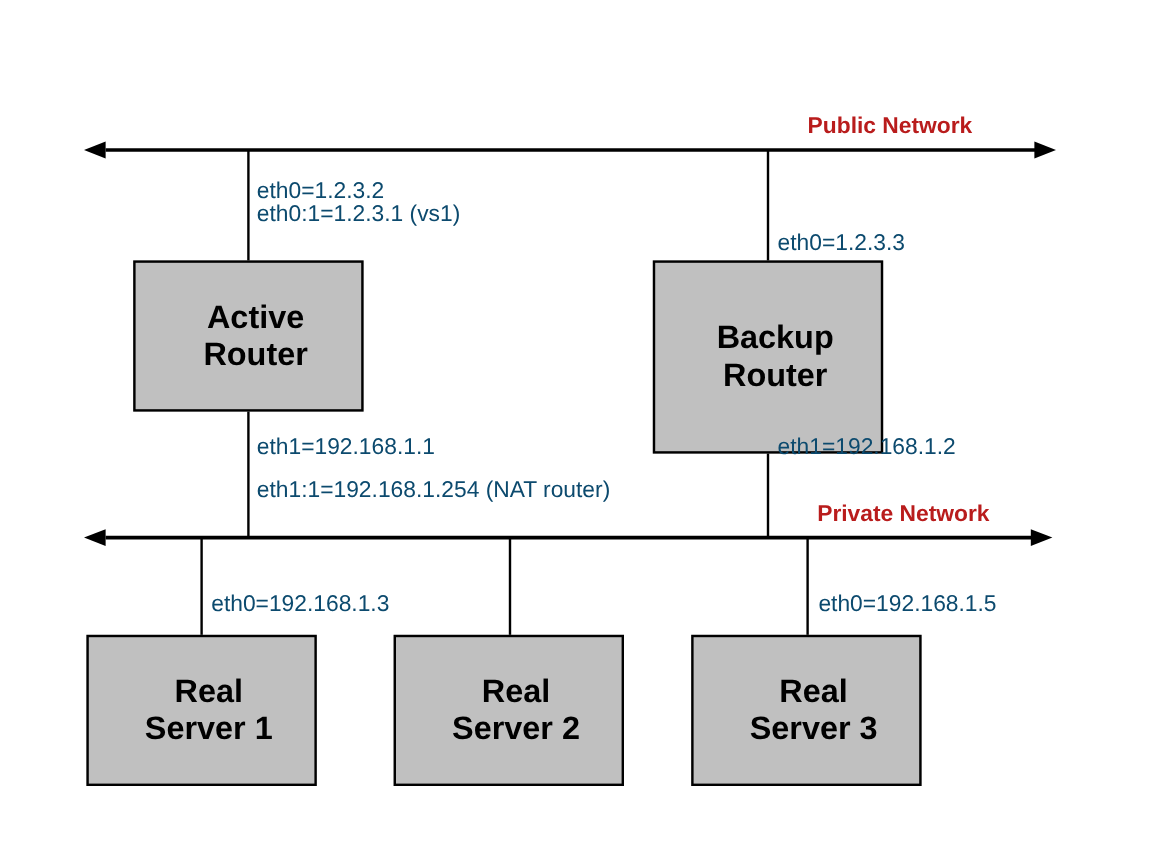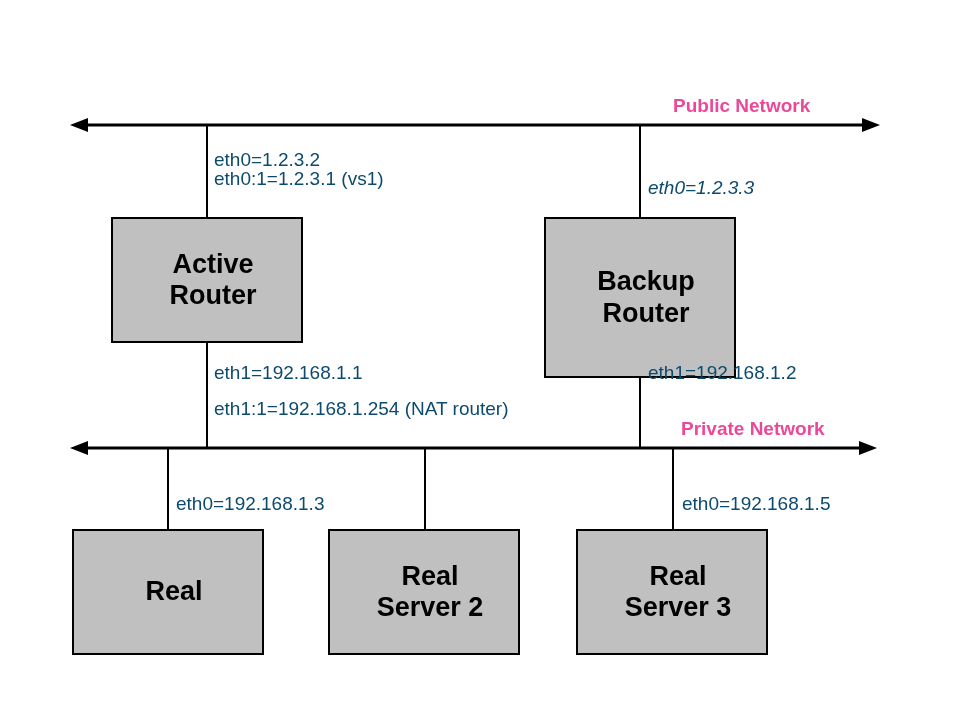--- a/index.html
+++ b/index.html
@@ -52,21 +52,21 @@
     font-weight: normal;
     color: #0c4a6e;
     white-space: nowrap;
     line-height: 1;
   }
   .net-label {
     position: absolute;
     font-family: "Liberation Sans", sans-serif;
     font-size: 19px;
     font-weight: bold;
-    color: #ec4899;
+    color: #b91c1c;
     white-space: nowrap;
     line-height: 1;
   }
 </style>
 </head>
 <body>
 
 <div id="diagram">
 
   <svg viewBox="0 0 959 719" aria-hidden="true">
@@ -103,21 +103,21 @@
   </svg>
 
   <div class="net-label" style="left:673px; top:96px;">Public Network</div>
 
   <div class="net-label" style="left:681px; top:419px;">Private Network</div>
 
   <div class="iface-label" style="left:214px; top:150px;">eth0=1.2.3.2</div>
 
   <div class="iface-label" style="left:214px; top:169px;text-align:center;">eth0:1=1.2.3.1 (vs1)</div>
 
-  <div class="iface-label" style="left:648px; top:178px;font-style:italic;">eth0=1.2.3.3</div>
+  <div class="iface-label" style="left:648px; top:193px;">eth0=1.2.3.3</div>
 
   <div class="node-box" style="left:111px; top:217px; width:192px; height:126px;">
     <span class="ln">Active</span>
     <span class="ln">Router</span>
   </div>
 
   <div class="node-box" style="left:544px; top:217px; width:192px; height:161px;">
     <span class="ln">Backup</span>
     <span class="ln">Router</span>
   </div>
@@ -128,20 +128,21 @@
 
   <div class="iface-label" style="left:648px; top:363px;text-align:right;">eth1=192.168.1.2</div>
 
   <div class="iface-label" style="left:176px; top:494px;">eth0=192.168.1.3</div>
 
 
   <div class="iface-label" style="left:682px; top:494px;">eth0=192.168.1.5</div>
 
   <div class="node-box" style="left:72px; top:529px; width:192px; height:126px;">
     <span class="ln">Real</span>
+    <span class="ln">Server 1</span>
   </div>
 
   <div class="node-box" style="left:328px; top:529px; width:192px; height:126px;">
     <span class="ln">Real</span>
     <span class="ln">Server 2</span>
   </div>
 
   <div class="node-box" style="left:576px; top:529px; width:192px; height:126px;">
     <span class="ln">Real</span>
     <span class="ln">Server 3</span>

